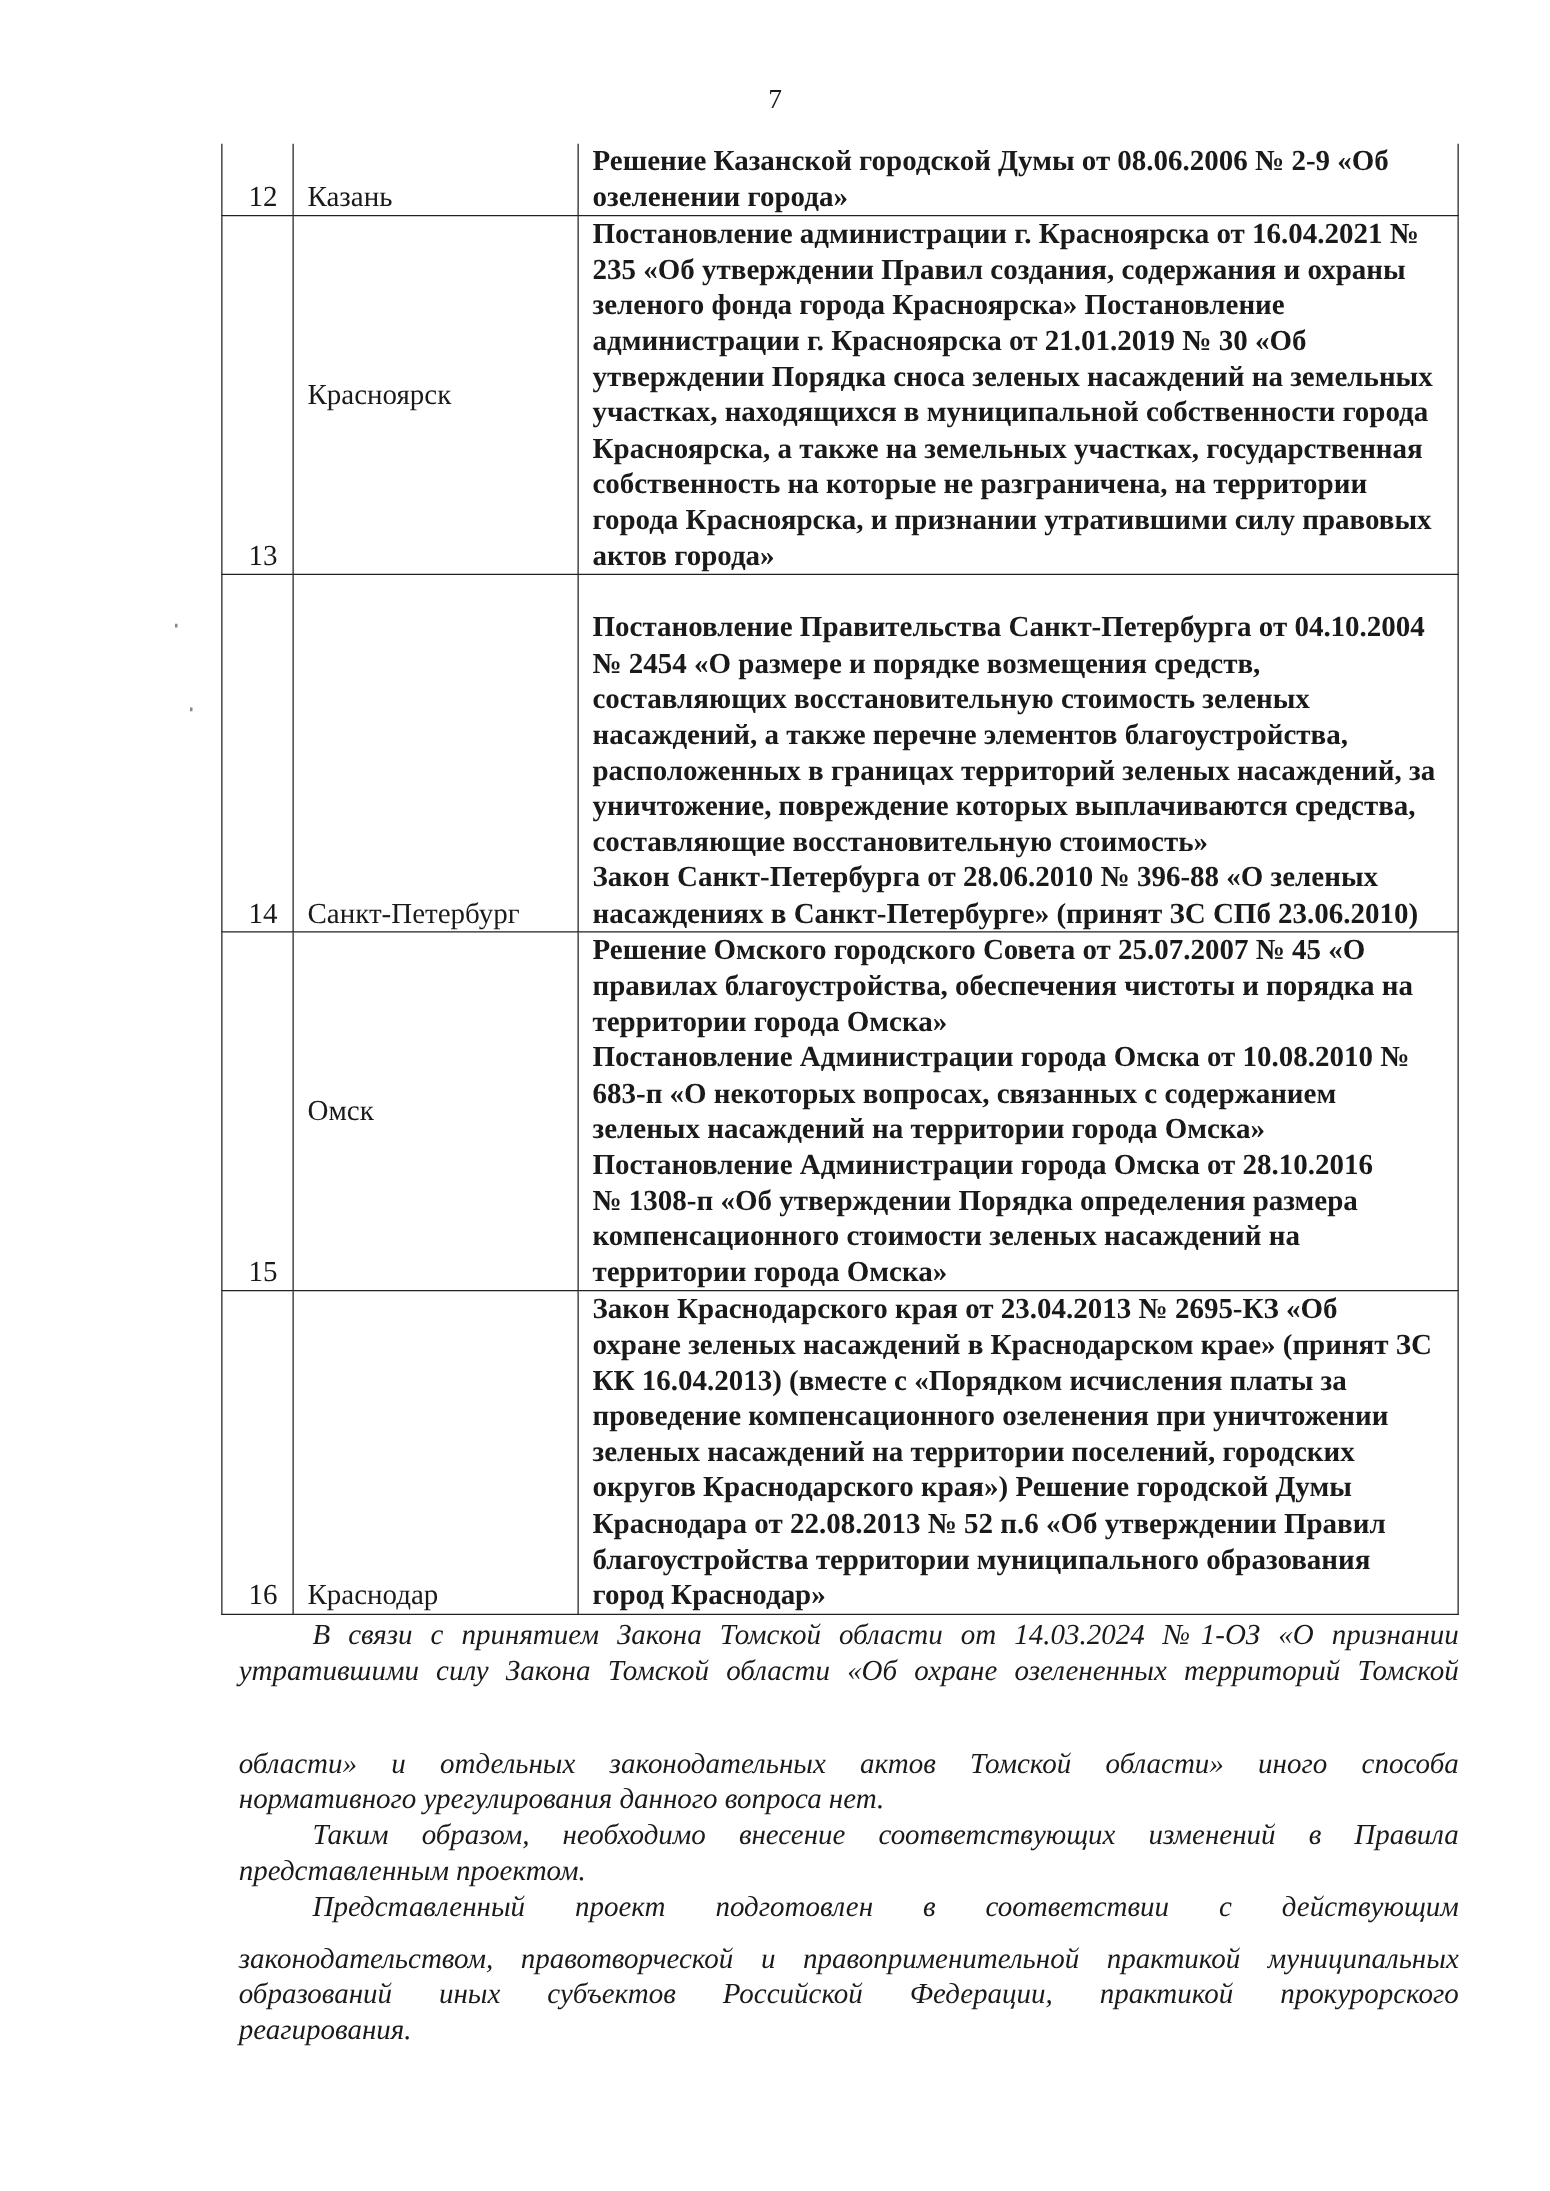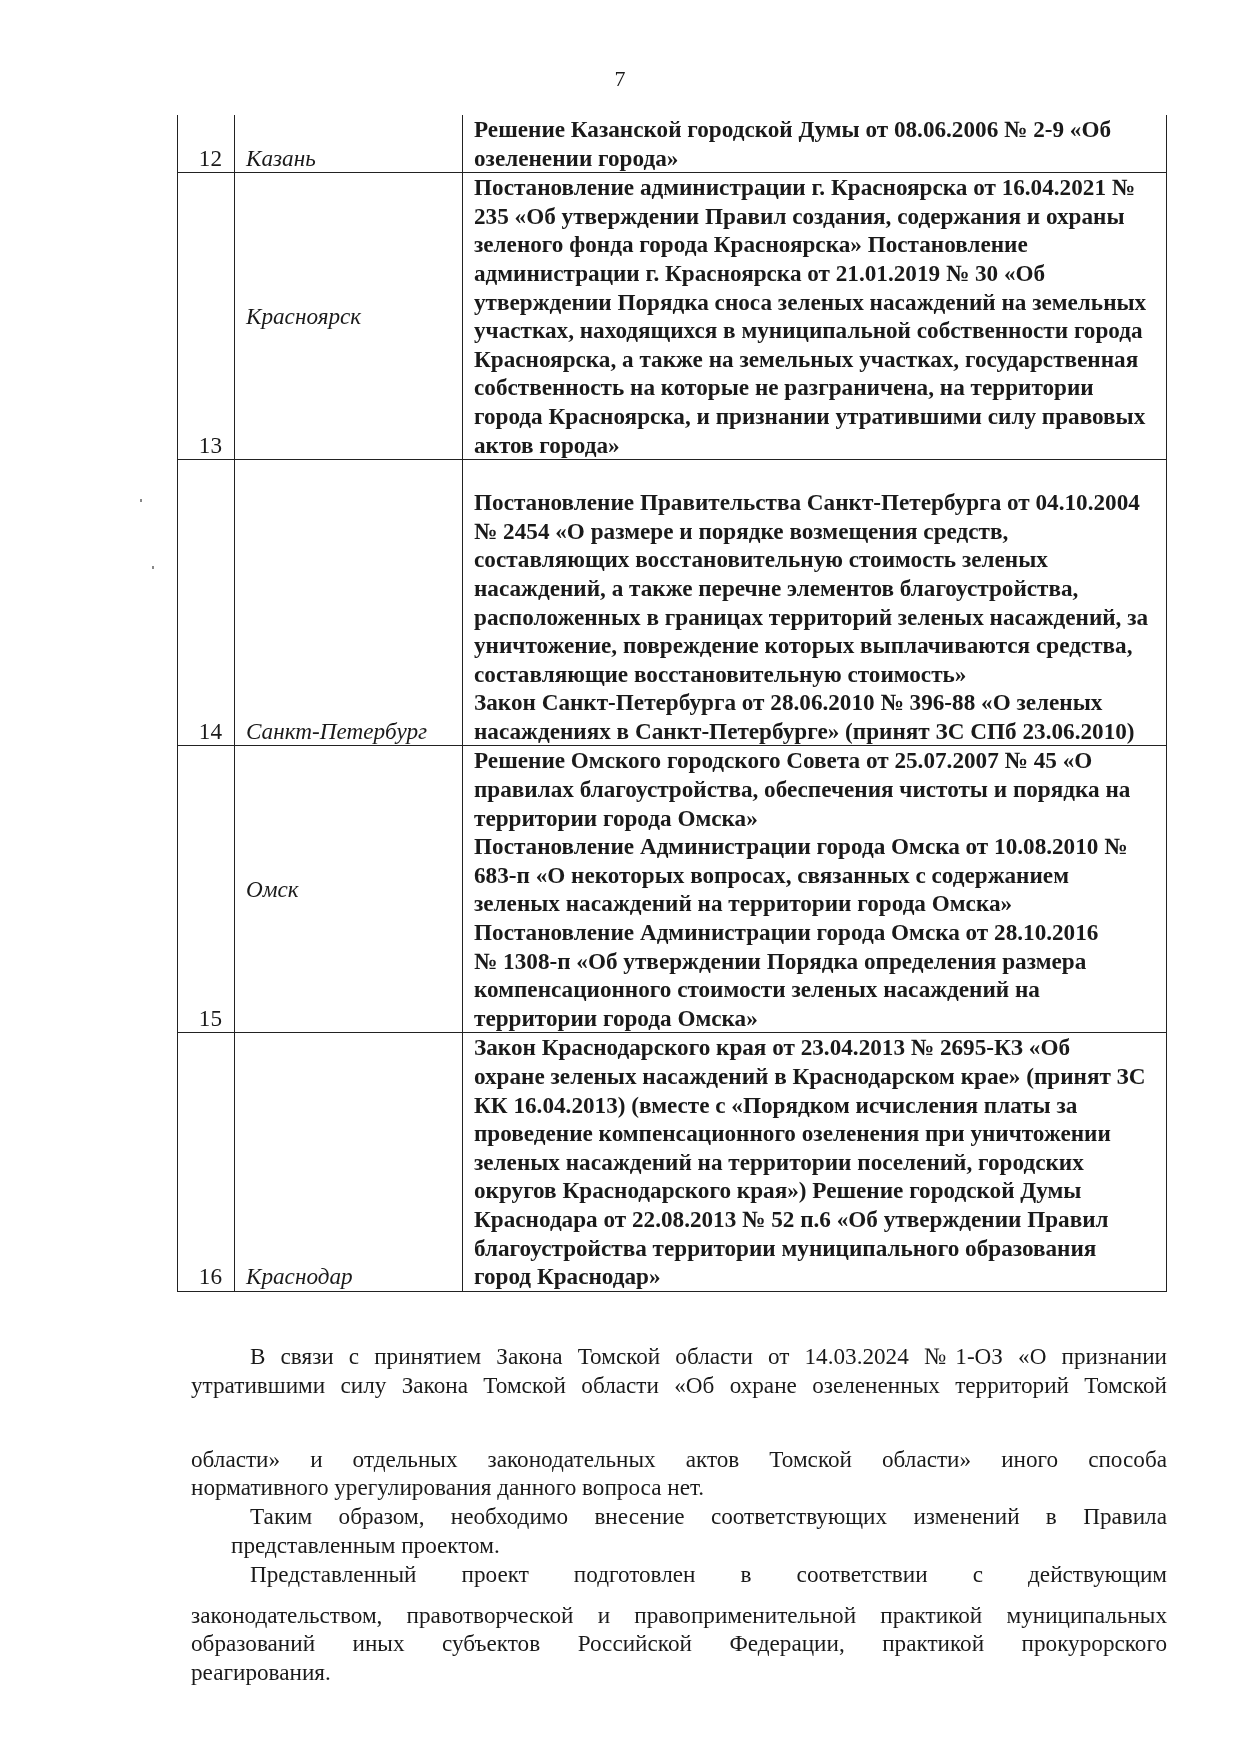--- a/index.html
+++ b/index.html
@@ -16,21 +16,21 @@
   table.laws {
     position: absolute; left: 177px; top: 115px;
     border-collapse: collapse; table-layout: fixed; width: 990px;
     font-size: 23.2px; line-height: 28.6px;
   }
   table.laws td {
     border: 1.5px solid #222; vertical-align: bottom; padding: 0;
   }
   table.laws tr.first td { border-top: none; }
   td.num { width: 57px; text-align: right; padding-right: 12px !important; box-sizing: border-box; }
-  td.city { width: 228px; padding-left: 11px !important; box-sizing: border-box; font-style: italic; }
+  td.city { width: 228px; padding-left: 11px !important; box-sizing: border-box; }
   td.city.mid { vertical-align: middle; }
   td.doc { padding-left: 11px !important; padding-right: 6px !important; box-sizing: border-box; font-weight: bold; }
   td.doc .line { display: block; white-space: nowrap; }
   td.doc.pad-top { padding-top: 28px !important; }
   .body-text {
     position: absolute; left: 191px; width: 976px;
     font-size: 23.2px; line-height: 28.8px; text-align: justify;
   }
   .body-text p { margin: 0; text-indent: 59px; text-align-last: left; }
   .body-text p .l { display: block; text-align: justify; text-align-last: justify; }
@@ -112,30 +112,30 @@
           <span class="line">зеленых насаждений на территории поселений, городских</span>
           <span class="line">округов Краснодарского края») Решение городской Думы</span>
           <span class="line">Краснодара от 22.08.2013 № 52 п.6 «Об утверждении Правил</span>
           <span class="line">благоустройства территории муниципального образования</span>
           <span class="line">город Краснодар»</span>
         </td>
       </tr>
     </tbody>
 </table>
 
-<div class="body-text" id="body-text" style="top:1342px;">
+<div class="body-text" id="body-text" style="top:1294px;font-style:italic;">
     <p>
       <span class="l" style="text-indent: 59px;">В связи с принятием Закона Томской области от 14.03.2024 №1-ОЗ «О признании</span>
       <span class="l" style="text-indent: 0px;">утратившими силу Закона Томской области «Об охране озелененных территорий Томской</span>
       <span class="l" style="text-indent: 0px; margin-top: 45px;">области» и отдельных законодательных актов Томской области» иного способа</span>
       <span class="l last" style="text-indent: 0px;">нормативного урегулирования данного вопроса нет.</span>
     </p>
     <p>
       <span class="l" style="text-indent: 59px;">Таким образом, необходимо внесение соответствующих изменений в Правила</span>
-      <span class="l last" style="text-indent: 0px; margin-left: 40px;">представленным проектом.</span>
+      <span class="l last" style="text-indent: 0px;">представленным проектом.</span>
     </p>
     <p>
       <span class="l" style="text-indent: 59px;">Представленный проект подготовлен в соответствии с действующим</span>
       <span class="l" style="text-indent: 0px; margin-top: 12px;">законодательством, правотворческой и правоприменительной практикой муниципальных</span>
       <span class="l" style="text-indent: 0px;">образований иных субъектов Российской Федерации, практикой прокурорского</span>
       <span class="l last" style="text-indent: 0px;">реагирования.</span>
     </p>
   </div>
 
 </body></html>

